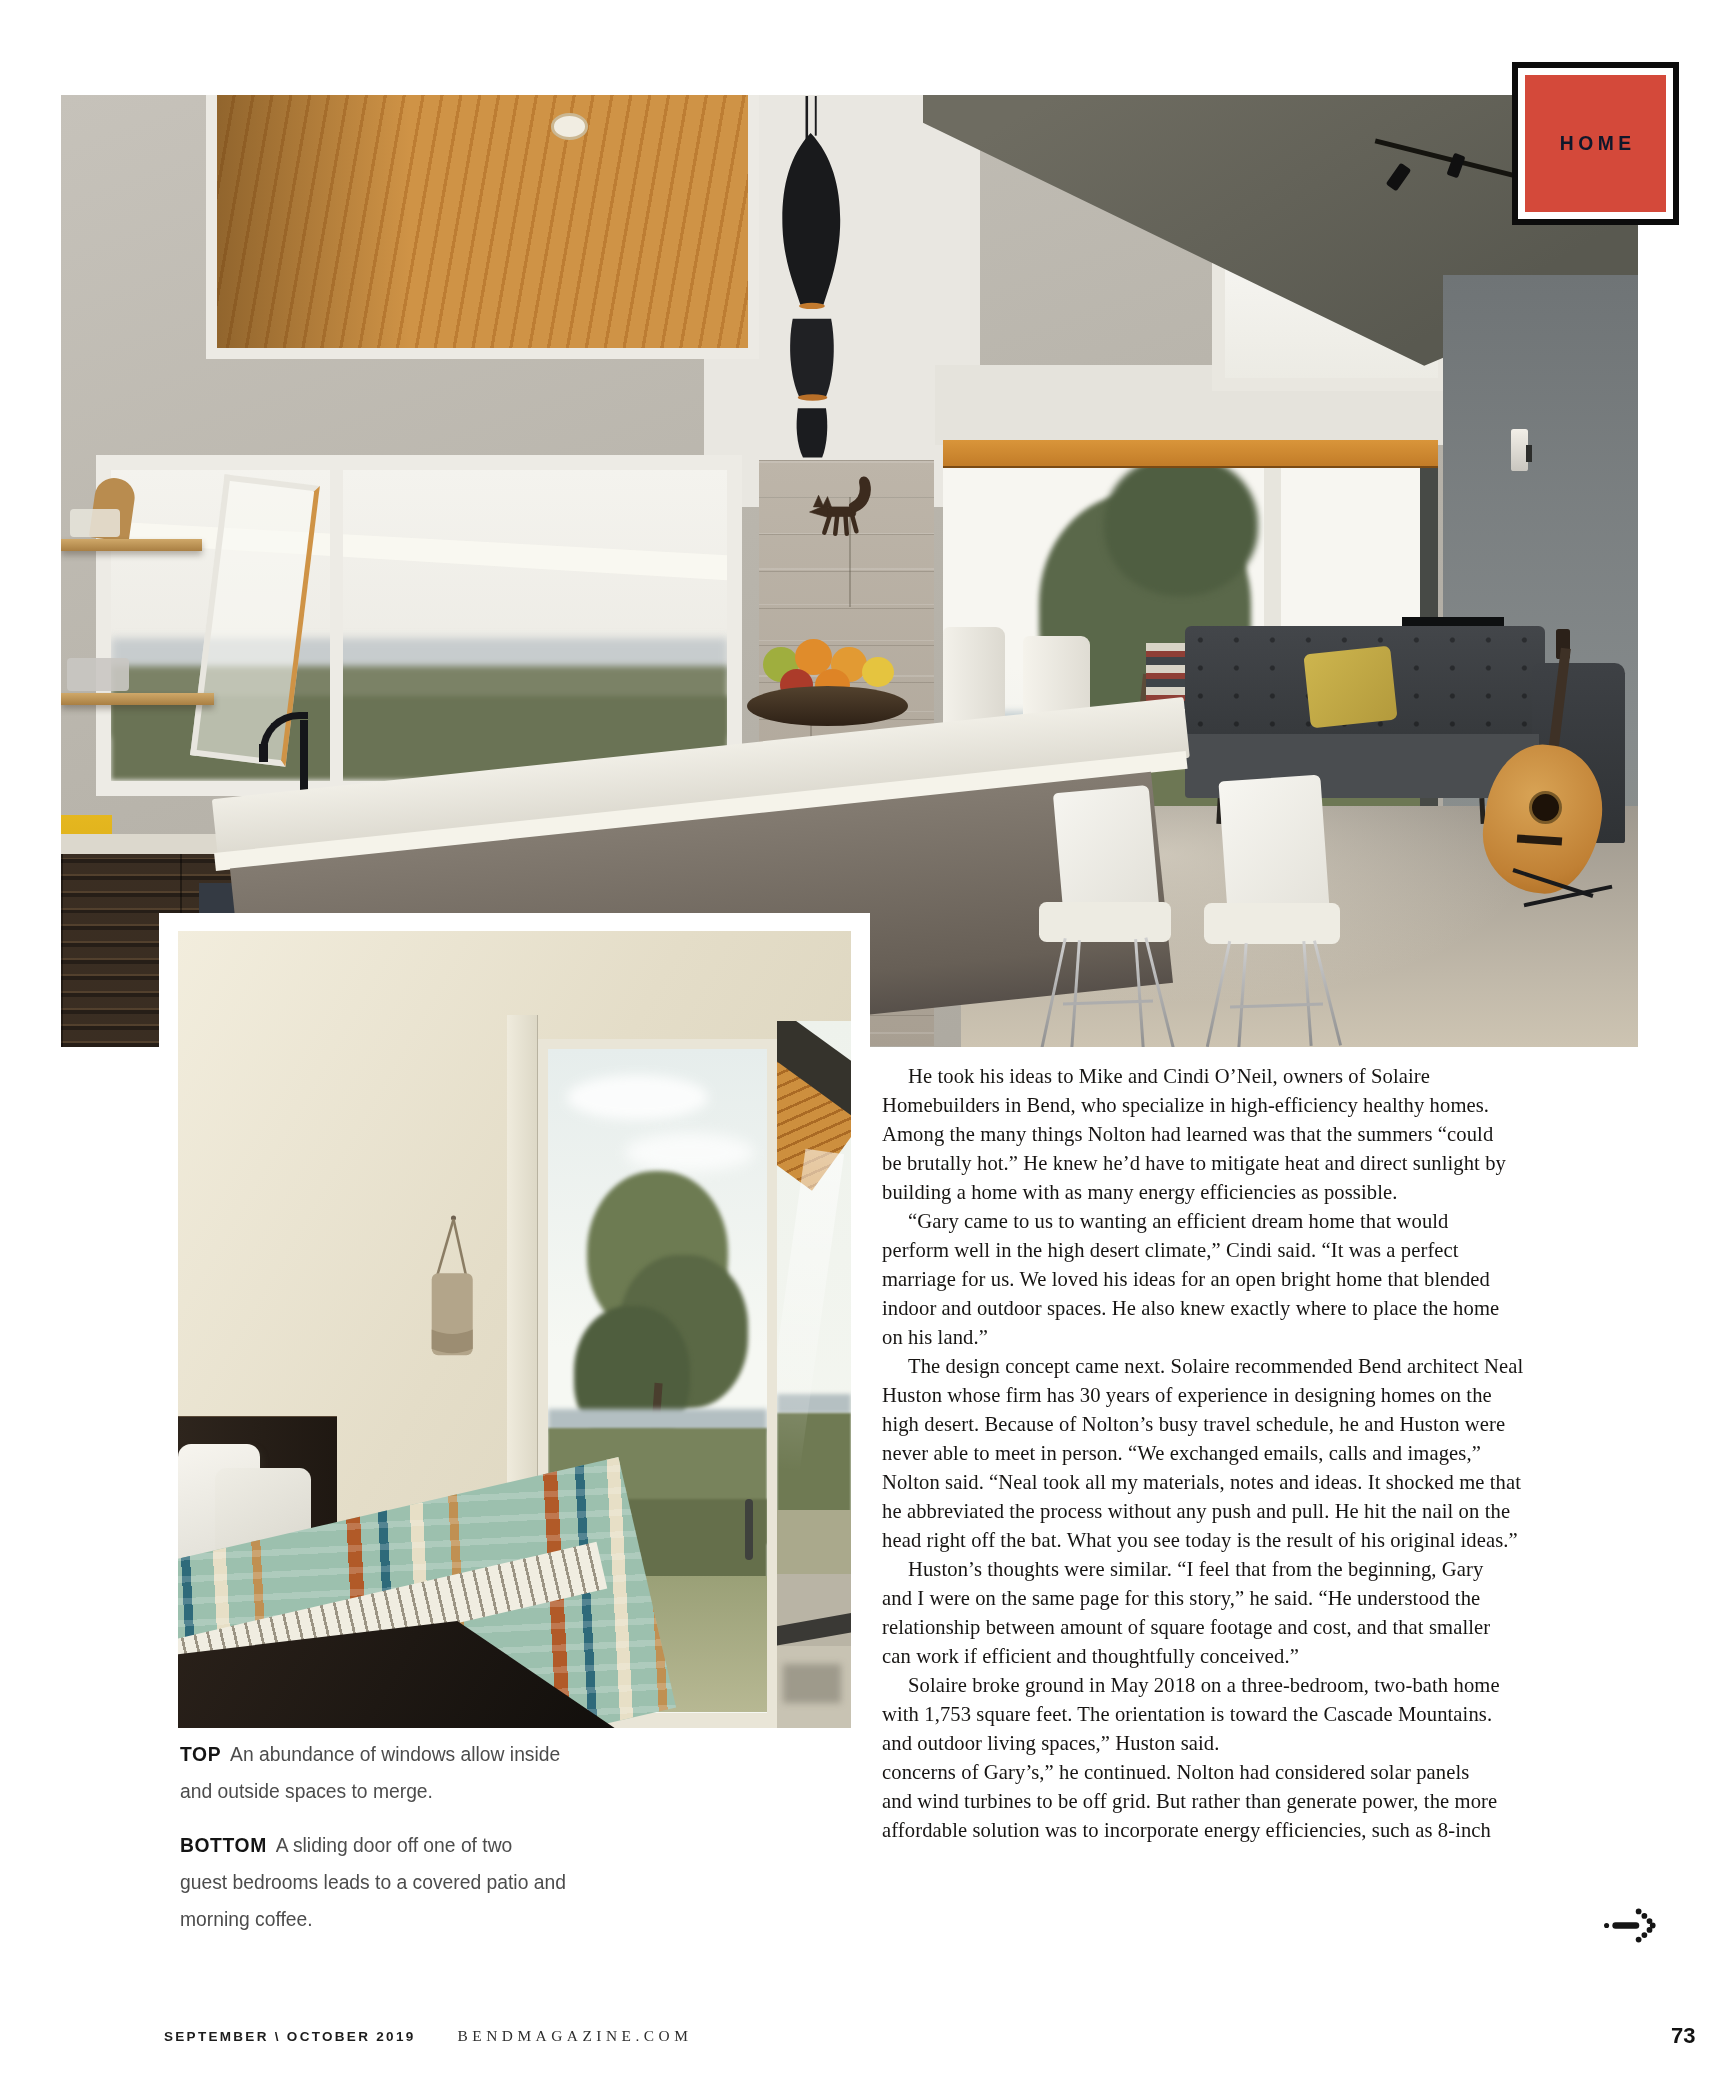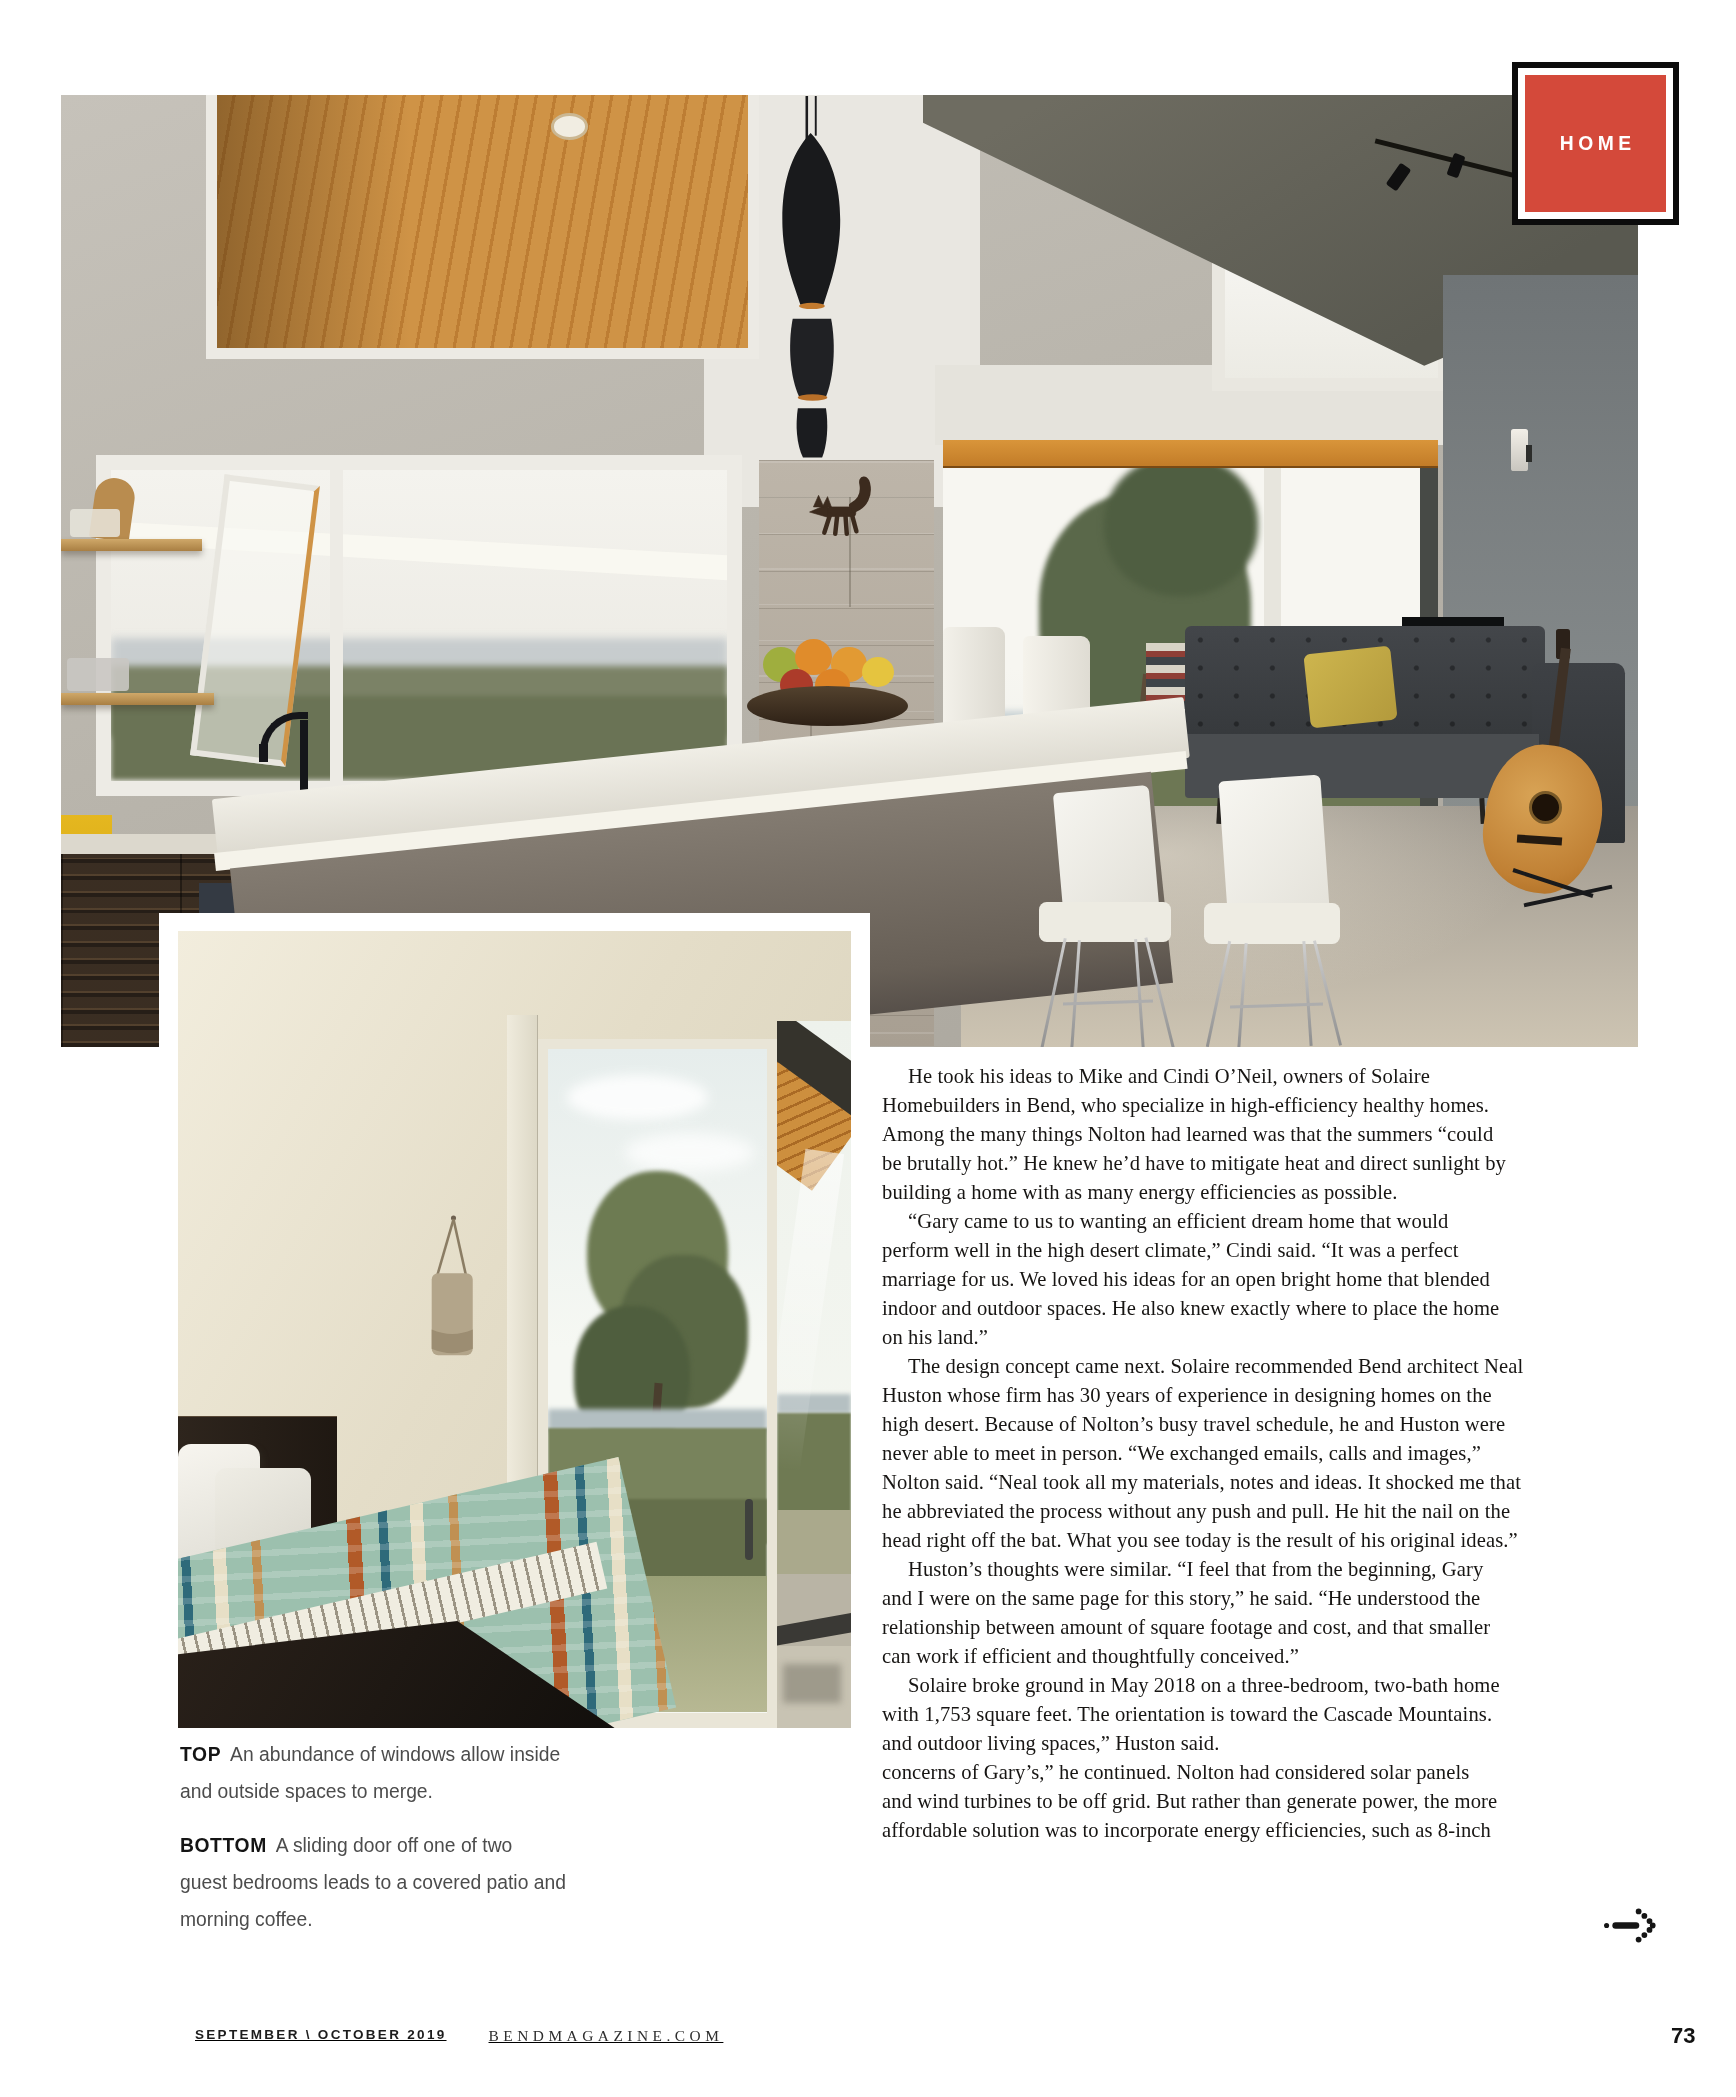--- a/index.html
+++ b/index.html
@@ -11,31 +11,31 @@
   #article-body{position:absolute;left:882px;top:1062px;width:727px;}
   .body-line{font-family:"Liberation Serif",serif;font-size:20.6px;line-height:29px;
              color:#171513;white-space:nowrap;letter-spacing:0.1px;}
   .body-line.indent{padding-left:26px;}
   
   #captions{position:absolute;left:180px;top:1736px;width:463px;}
   .caption-block{margin-bottom:16.7px;}
   .cap-line{font-size:19.3px;line-height:37px;color:#4c4c4c;white-space:nowrap;}
   .cap-label{font-weight:bold;color:#141414;letter-spacing:0.6px;margin-right:9px;}
   
-  .footer-row{position:absolute;left:195px;top:2027px;display:flex;align-items:flex-start;text-decoration:underline;}
+  .footer-row{position:absolute;left:164px;top:2027px;display:flex;align-items:center;}
   .footer-issue{font-size:13.5px;font-weight:bold;letter-spacing:2.3px;color:#1c1c1c;}
   .footer-site{font-family:"Liberation Serif",serif;font-size:15.4px;letter-spacing:4.5px;
                color:#2e2e2e;margin-left:42px;}
   .page-num{position:absolute;left:1671px;top:2023px;font-size:22px;font-weight:bold;color:#121212;}
   
   .badge{position:absolute;left:1512px;top:62px;width:167px;height:163px;background:#0c0c0c;
          box-sizing:border-box;padding:5.8px;}
   .badge-inner{width:100%;height:100%;background:#fff;box-sizing:border-box;padding:7.7px;}
   .badge-red{width:100%;height:100%;display:flex;align-items:center;justify-content:center;}
-  .badge-label{color:#ffffff;font-weight:bold;font-size:19.3px;letter-spacing:4.5px;padding-left:4.5px;}
+  .badge-label{color:#0f172a;font-weight:bold;font-size:19.3px;letter-spacing:4.5px;padding-left:4.5px;}
 </style>
 </head>
 <body>
 
 <div class="page">
 
   <div class="ph" style="left:61px;top:95px;width:1577px;height:952px;background:linear-gradient(160deg,#c6c2ba 0%,#b9b5ac 45%,#a9a59c 100%);">
 
     <div class="a" style="left:643px;top:0;width:276px;height:412px;background:#e9e7e1;"></div>
     <div class="a" style="left:874px;top:270px;width:514px;height:80px;background:#e5e3dc;"></div>

